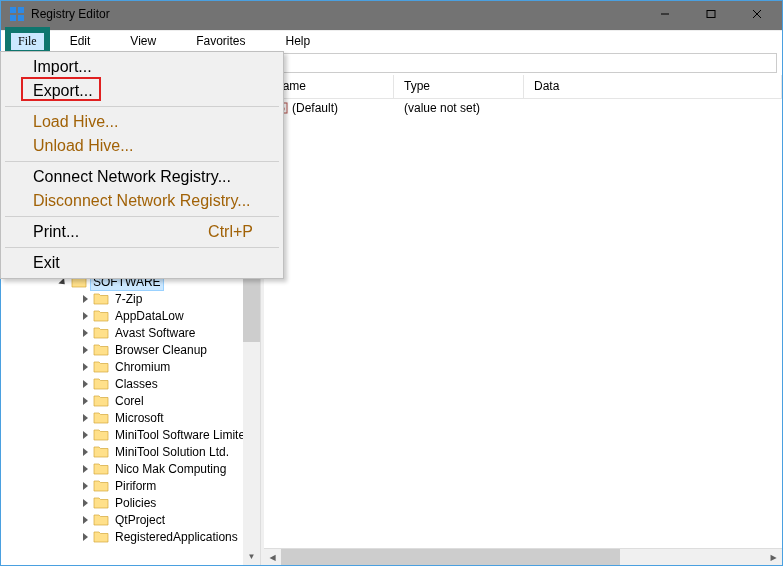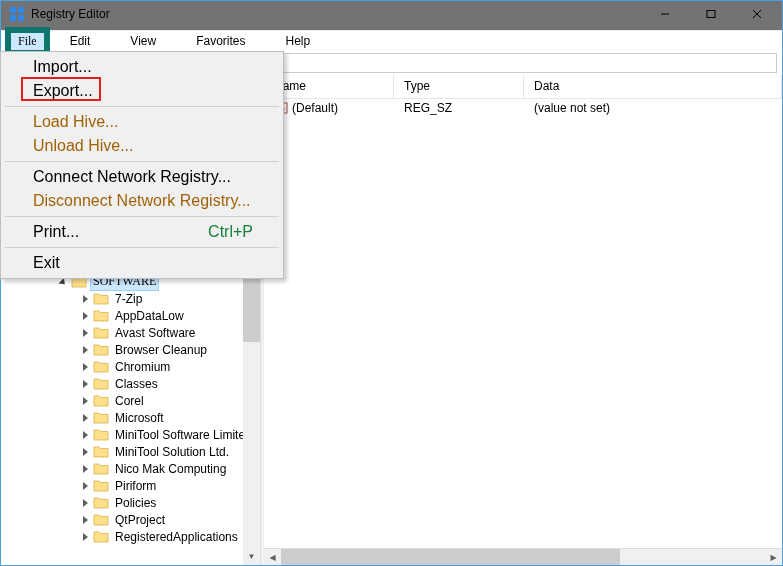--- a/index.html
+++ b/index.html
@@ -174,21 +174,21 @@
     width: 16px; height: 14px;
     display: inline-block;
     margin-right: 4px;
     flex-shrink: 0;
   }
   .tree-label { padding: 1px 2px; }
   .tree-label.selected {
     background: #cce8ff;
     outline: 1px solid #99d1ff;
   }
-  .indent-3 { padding-left: 56px; font-family: Liberation Serif, serif; }
+  .indent-3 { padding-left: 56px; }
   .indent-4 { padding-left: 78px; }
   
   .dropdown {
     position: absolute;
     left: 0px;
     top: 51px;
     width: 284px;
     background: #f0f0f0;
     border: 1px solid #bfbfbf;
     box-shadow: 3px 3px 4px rgba(0,0,0,0.2);
@@ -198,21 +198,21 @@
   .menu-item {
     height: 24px;
     display: flex;
     align-items: center;
     padding: 0 28px 0 30px;
     font-size: 16px;
     position: relative;
   }
   .menu-item .shortcut {
     margin-left: auto;
-    color: #15803d;
+    color: #a16207;
   }
   .menu-item.disabled { color: #a16207; }
   .menu-sep {
     height: 1px;
     background: #d0d0d0;
     margin: 3px 2px;
   }
   .export-highlight {
     position: absolute;
     border: 2px solid #e02020;
@@ -406,21 +406,20 @@
     </div>
     <div class="list-body" id="list-body">
         <div class="list-row">
           <div class="list-cell lc-name">
             <span class="val-icon"><svg viewBox="0 0 14 14">
                 <rect x="1" y="2" width="12" height="10" fill="#fff" stroke="#b0504a" stroke-width="1"></rect>
                 <text x="3" y="10" font-size="7" fill="#b0504a">ab</text>
               </svg></span>
             <span>(Default)</span>
           </div>
-          <div class="list-cell lc-type">REG_SZ</div>
           <div class="list-cell lc-data">(value not set)</div>
         </div>
       </div>
     <div class="h-scroll">
       <div class="sb-arrow">◀</div>
       <div class="sb-track">
         <div class="sb-thumb"></div>
       </div>
       <div class="sb-arrow">▶</div>
     </div>

